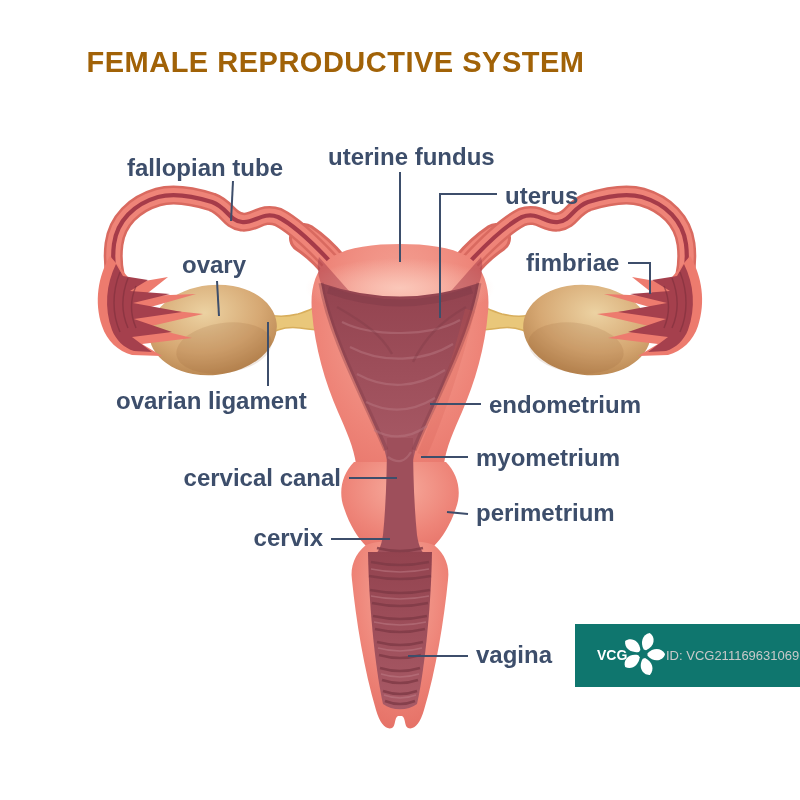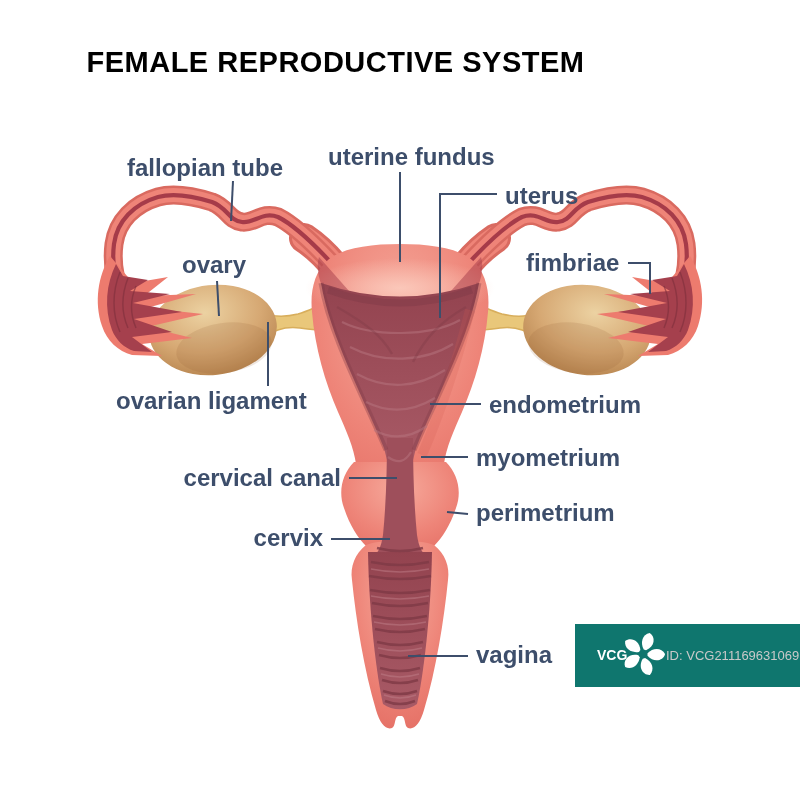--- a/index.html
+++ b/index.html
@@ -1,18 +1,18 @@
 <!DOCTYPE html>
 <html><head>
 <meta charset="utf-8">
 <style>
   html,body{margin:0;padding:0;width:800px;height:800px;background:#ffffff;overflow:hidden;}
   body{font-family:"Liberation Sans",sans-serif;position:relative;}
   .title{position:absolute;top:46px;left:0;width:671px;text-align:center;
-         font-size:29px;font-weight:700;letter-spacing:0.5px;color:#000000;}
+         font-size:29px;font-weight:700;letter-spacing:0.5px;color:#a16207;}
   svg text.lbl{font-family:"Liberation Sans",sans-serif;font-size:24px;font-weight:600;fill:#3d4e6b;}
   .wm{position:absolute;left:575px;top:624px;width:225px;height:63px;background:#0f766e;padding-left:7px;}
 </style>
 </head>
 <body>
 
 <div class="title">FEMALE REPRODUCTIVE SYSTEM</div>
 
 <svg width="800" height="800" viewBox="0 0 800 800" style="position:absolute;left:0;top:0;">
   <defs>

